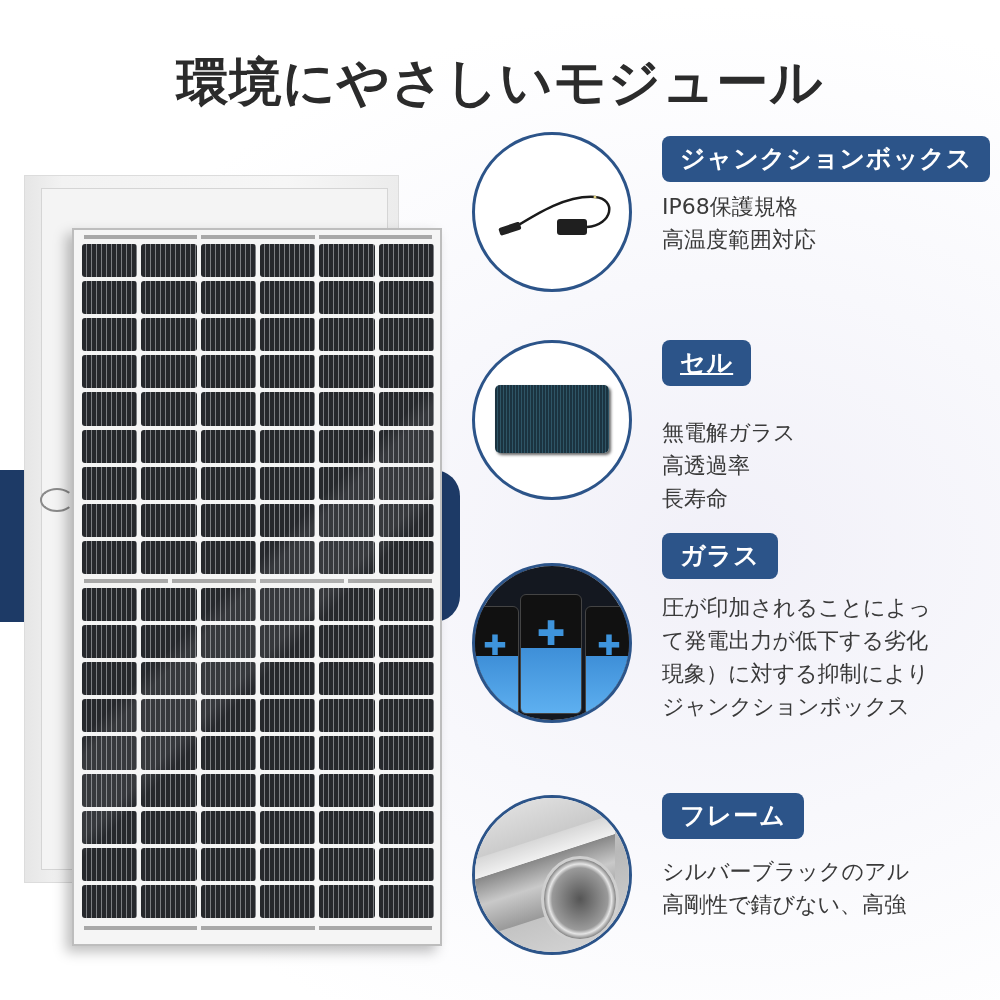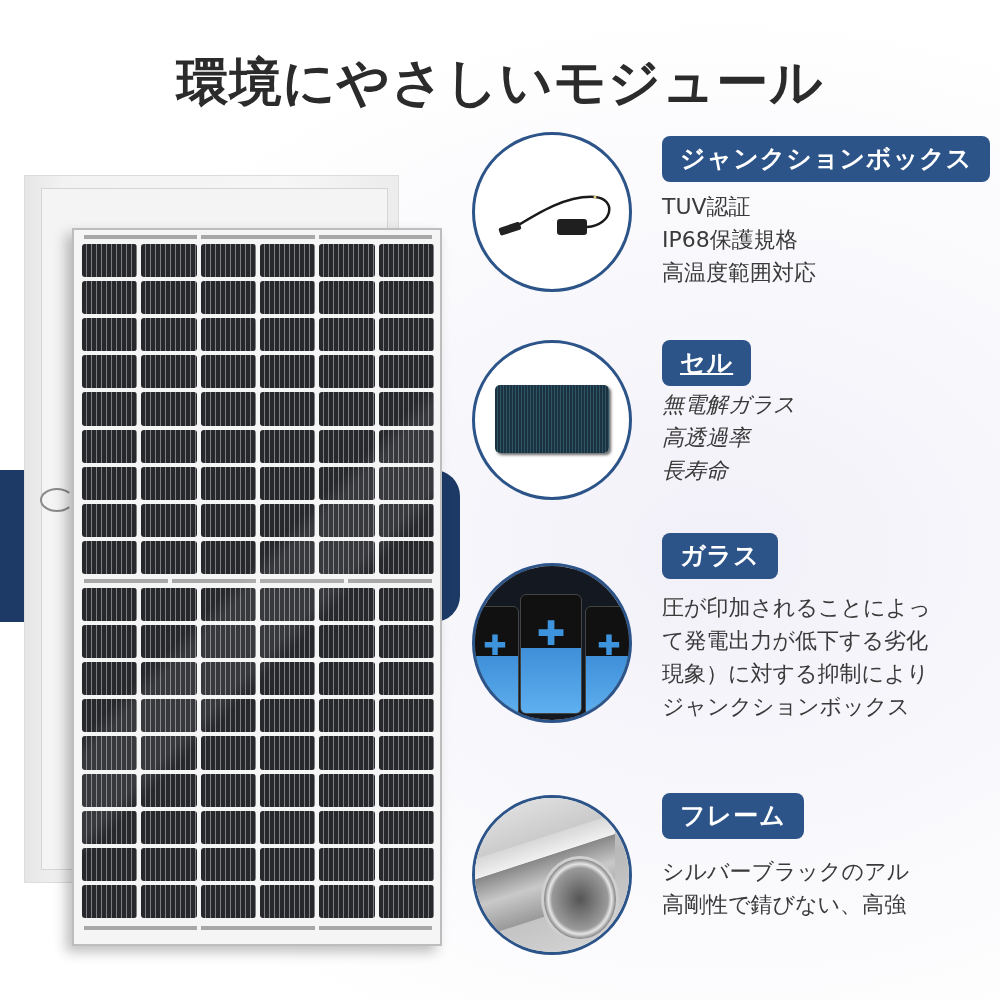--- a/index.html
+++ b/index.html
@@ -255,32 +255,31 @@
   <div class="circle" style="top:0;">
     <svg class="jb-cable" viewBox="0 0 120 70">
       <path d="M14 56 C 40 40, 70 20, 100 22 C 122 24, 118 50, 92 52" stroke="#1a1a1a" stroke-width="2.5" fill="none"></path>
       <rect x="4" y="50" width="22" height="8" rx="2" fill="#222" transform="rotate(-18 14 54)"></rect>
       <rect x="62" y="44" width="30" height="16" rx="3" fill="#1f1f1f"></rect>
       <circle cx="100" cy="22" r="1.5" fill="#e0d080"></circle>
     </svg>
   </div>
   <div class="label" style="top:4px;">ジャンクションボックス</div>
   <div class="desc" style="top:58px;">
-    <div>TUV認証</div>
     <div>IP68保護規格</div>
     <div>高温度範囲対応</div>
   </div>
 </div>
 
 <div class="feature" style="top:340px;">
   <div class="circle" style="top:0;">
     <div class="cell-icon"></div>
   </div>
   <div class="label" style="top:0;text-decoration:underline;">セル</div>
-  <div class="desc" style="top:48px;font-style:italic;">
+  <div class="desc" style="top:76px;">
     <div>無電解ガラス</div>
     <div>高透過率</div>
     <div>長寿命</div>
   </div>
 </div>
 
 <div class="feature" style="top:533px;">
   <div class="circle" style="top:30px;">
     <div class="bat-bg"></div>
     <div class="battery" style="left:-4px; top:40px; width:48px; height:110px;">

